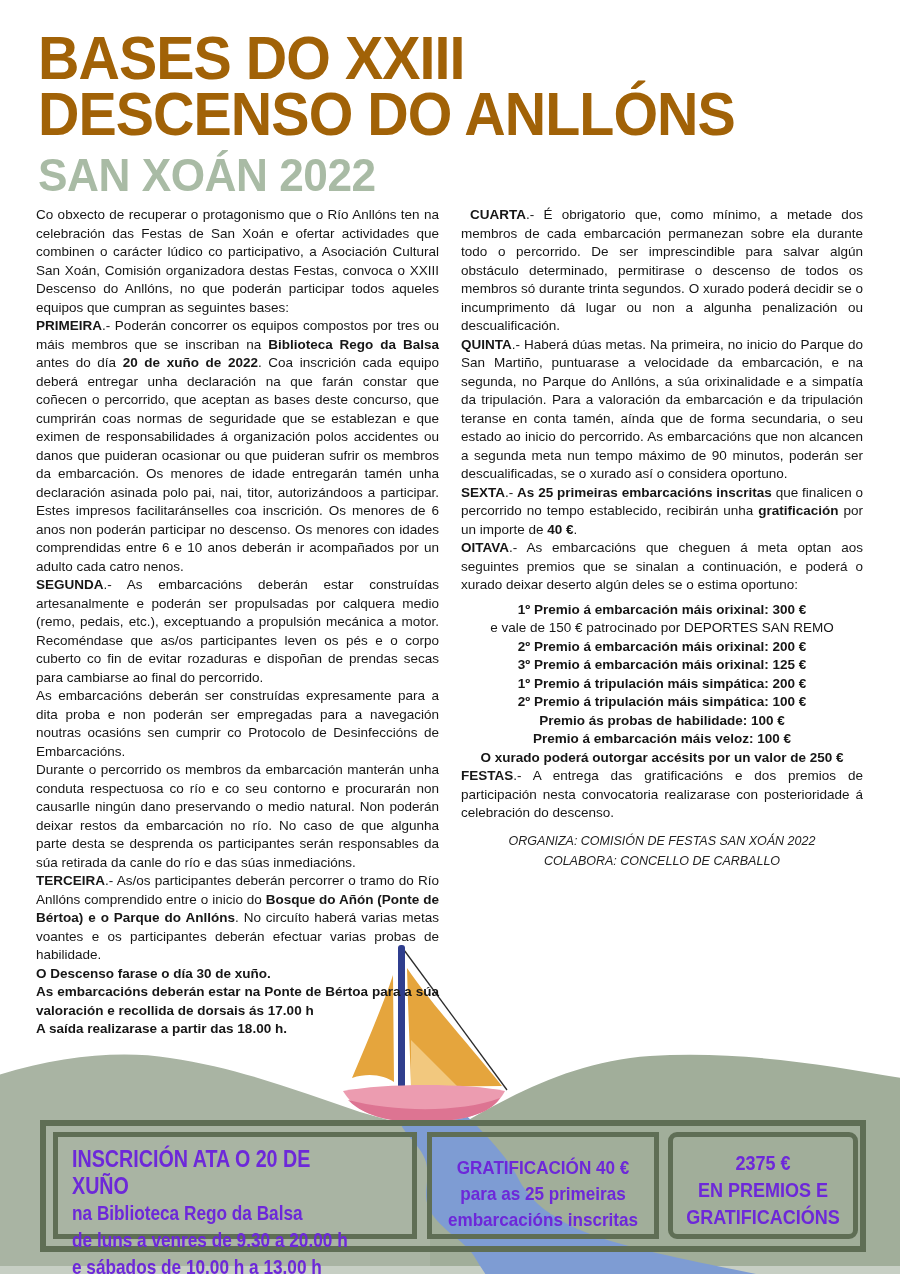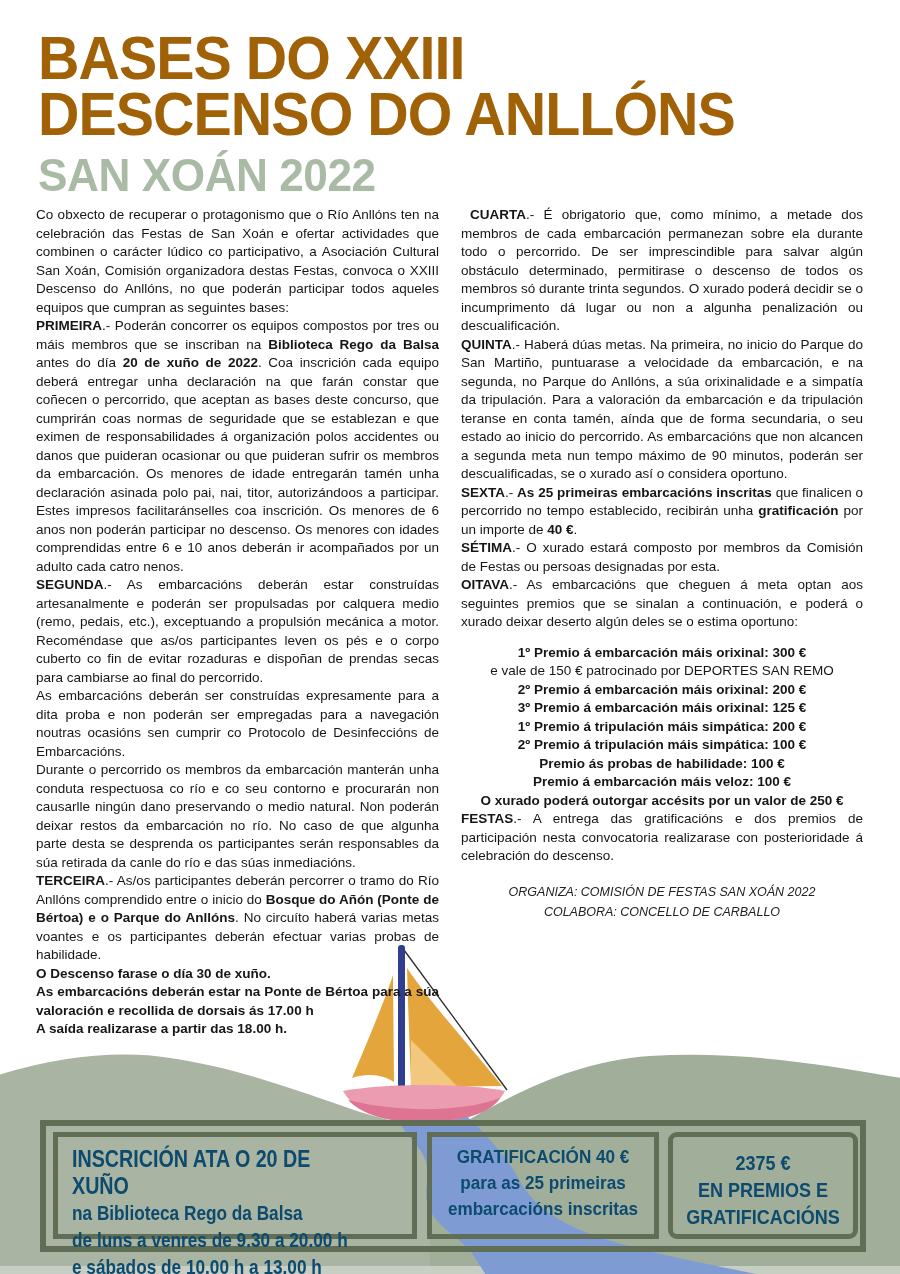--- a/index.html
+++ b/index.html
@@ -13,42 +13,42 @@
   .subtitle{position:absolute;left:38px;top:150px;z-index:2;color:#a9bba5;font-weight:bold;
             font-size:47px;line-height:50px;letter-spacing:-0.5px;transform:scaleX(0.94);
             transform-origin:left center;white-space:nowrap;}
 
   
   .col{position:absolute;top:206px;z-index:2;font-size:13.5px;line-height:18.5px;
        text-align:justify;color:#161616;}
   .left-col{left:36px;width:403px;}
   .right-col{left:461px;width:402px;}
   .col p{margin:0;}
-  .g14{margin-top:14px}.g15{margin-top:15px}.g16{margin-top:16px}.g18{margin-top:12px}
+  .g14{margin-top:14px}.g15{margin-top:15px}.g16{margin-top:8px}.g18{margin-top:6px}
   .g20{margin-top:20px}.g22{margin-top:22px}.g24{margin-top:24px}
   .indent{text-indent:9px;}
   .bold-seg{font-weight:bold;}
   .premios{text-align:center;}
   .premio{margin:0;}
   .organiza{text-align:center;font-style:italic;font-size:12.5px;line-height:20px;color:#222;}
 
   
   .scene{position:absolute;left:0;top:940px;width:900px;height:334px;z-index:1;}
 
   
   .frame{position:absolute;left:40px;top:1120px;width:826px;height:132px;
          border:6px solid #5f6e55;box-sizing:border-box;z-index:2;}
   .cell{position:absolute;border:5px solid #5f6e55;box-sizing:border-box;
-        color:#0c4a6e;font-weight:bold;background:transparent;}
+        color:#6d28d9;font-weight:bold;background:transparent;}
   .cell-text{transform-origin:left top;}
   .c1{left:7px;top:6px;width:364px;height:107px;padding:8px 0 0 14px;
       font-size:21px;line-height:27px;}
   .c1 .cell-text{transform:scaleX(0.82);}
   .c1 .l1{font-size:24px;}
-  .c2{left:381px;top:6px;width:232px;height:107px;text-align:center;padding-top:7px;
+  .c2{left:381px;top:6px;width:232px;height:107px;text-align:center;padding-top:18px;
       font-size:19px;line-height:26px;}
   .c2 .cell-text{transform:scaleX(0.9);transform-origin:center top;}
   .c3{left:622px;top:6px;width:190px;height:107px;text-align:center;padding-top:13px;
       font-size:20px;line-height:27px;border-radius:9px;}
   .c3 .cell-text{transform:scaleX(0.9);transform-origin:center top;}
 </style>
 </head>
 <body>
 
 <div class="page">
@@ -82,21 +82,20 @@
     <p class="g15"><span class="bold-seg">TERCEIRA</span><span>.- As/os participantes deberán percorrer o tramo do Río Anllóns comprendido entre o inicio do </span><span class="bold-seg">Bosque do Añón (Ponte de Bértoa) e o Parque do Anllóns</span><span>. No circuíto haberá varias metas voantes e os participantes deberán efectuar varias probas de habilidade.</span></p>
     <p><span class="bold-seg">O Descenso farase o día 30 de xuño.</span></p>
     <p><span class="bold-seg">As embarcacións deberán estar na Ponte de Bértoa para a súa valoración e recollida de dorsais ás 17.00 h</span></p>
     <p><span class="bold-seg">A saída realizarase a partir das 18.00 h.</span></p>
   </div>
 
   <div class="col right-col">
     <p class="indent"><span class="bold-seg">CUARTA</span><span>.- É obrigatorio que, como mínimo, a metade dos membros de cada embarcación permanezan sobre ela durante todo o percorrido. De ser imprescindible para salvar algún obstáculo determinado, permitirase o descenso de todos os membros só durante trinta segundos. O xurado poderá decidir se o incumprimento dá lugar ou non a algunha penalización ou descualificación.</span></p>
     <p class="g20"><span class="bold-seg">QUINTA</span><span>.- Haberá dúas metas. Na primeira, no inicio do Parque do San Martiño, puntuarase a velocidade da embarcación, e na segunda, no Parque do Anllóns, a súa orixinalidade e a simpatía da tripulación. Para a valoración da embarcación e da tripulación teranse en conta tamén, aínda que de forma secundaria, o seu estado ao inicio do percorrido. As embarcacións que non alcancen a segunda meta nun tempo máximo de 90 minutos, poderán ser descualificadas, se o xurado así o considera oportuno.</span></p>
     <p class="g24"><span class="bold-seg">SEXTA</span><span>.- </span><span class="bold-seg">As 25 primeiras embarcacións inscritas</span><span> que finalicen o percorrido no tempo establecido, recibirán unha </span><span class="bold-seg">gratificación</span><span> por un importe de </span><span class="bold-seg">40 €</span><span>.</span></p>
-    <p class="g20"><span class="bold-seg">SÉTIMA</span><span>.- O xurado estará composto por membros da Comisión de Festas ou persoas designadas por esta.</span></p>
     <p class="g18"><span class="bold-seg">OITAVA</span><span>.- As embarcacións que cheguen á meta optan aos seguintes premios que se sinalan a continuación, e poderá o xurado deixar deserto algún deles se o estima oportuno:</span></p>
 
     <div class="premios g18">
       <p class="premio"><span class="bold-seg">1º Premio á embarcación máis orixinal: 300 €</span></p>
       <p class="premio"><span>e vale de 150 € patrocinado por DEPORTES SAN REMO</span></p>
       <p class="premio"><span class="bold-seg">2º Premio á embarcación máis orixinal: 200 €</span></p>
       <p class="premio"><span class="bold-seg">3º Premio á embarcación máis orixinal: 125 €</span></p>
       <p class="premio"><span class="bold-seg">1º Premio á tripulación máis simpática: 200 €</span></p>
       <p class="premio"><span class="bold-seg">2º Premio á tripulación máis simpática: 100 €</span></p>
       <p class="premio"><span class="bold-seg">Premio ás probas de habilidade: 100 €</span></p>

